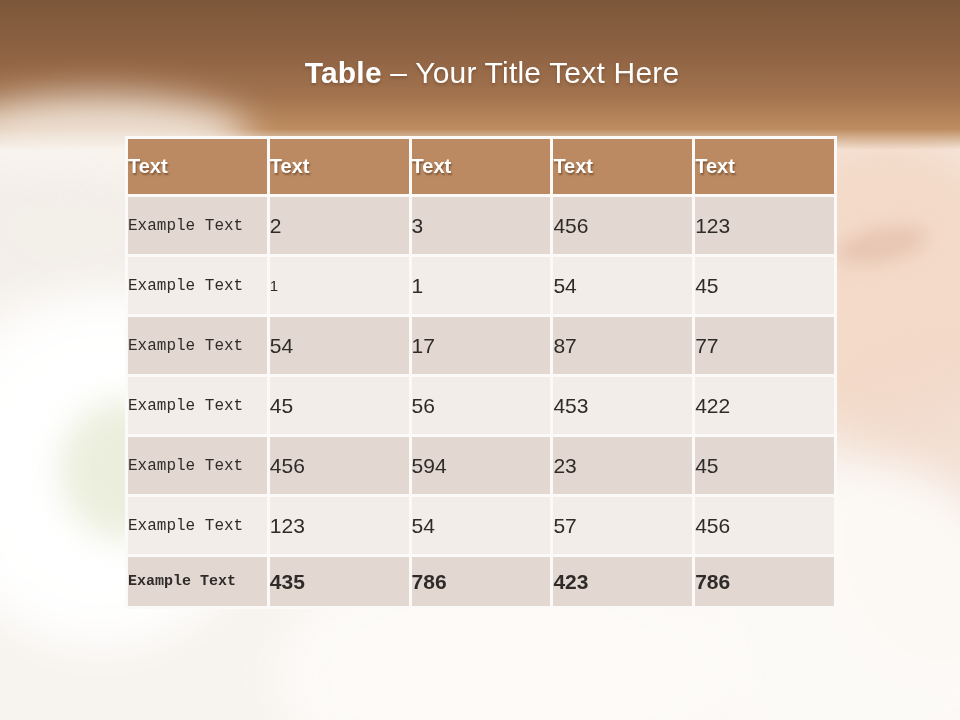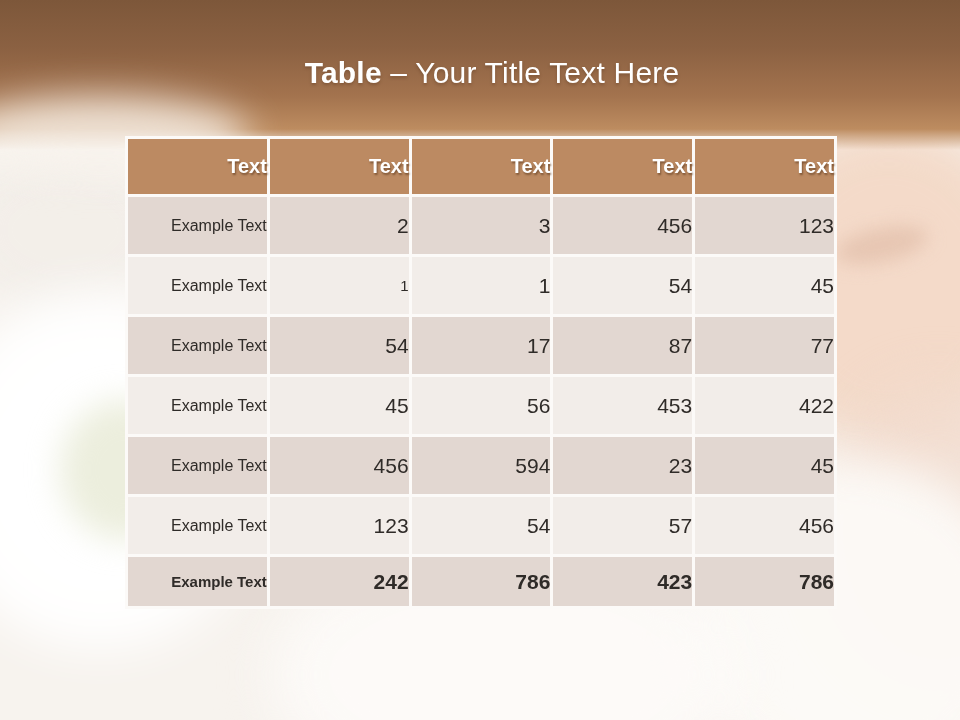--- a/index.html
+++ b/index.html
@@ -60,32 +60,32 @@
   .title .t-bold{font-weight:700;}
   
   .data-table{
     position:absolute;left:125px;top:136px;z-index:4;
     width:712px;table-layout:fixed;
     border-collapse:collapse;
     color:var(--body_text);
   }
   .data-table th,.data-table td{
     border:3px solid var(--grid_line);
-    text-align:right;vertical-align:middle;
+    text-align:left;vertical-align:middle;
     padding:0;
   }
   .data-table thead th{
     height:55px;background:var(--header_fill);
     color:#ffffff;font-weight:700;font-size:20px;
     text-shadow:1px 2px 2px rgba(94,58,30,0.65);
   }
   .data-table tbody td{height:57px;}
   .data-table tbody tr:nth-child(odd) td{background:var(--row_odd);}
   .data-table tbody tr:nth-child(even) td{background:var(--row_even);}
-  .data-table td.label{font-size:16px;}
+  .data-table td.label{font-size:16px;font-family:Liberation Mono, monospace;}
   .data-table td.num{font-size:21px;}
   .data-table td.small-num{font-size:15px;}
   .data-table tr.bold-row td{font-weight:700;height:49px;}
   .data-table tr.bold-row td.label{font-size:15px;}
 </style>
 </head>
 <body>
 
 <div class="slide">
 
@@ -155,21 +155,21 @@
       </tr>
       <tr>
         <td class="label">Example Text</td>
         <td class="num">123</td>
         <td class="num">54</td>
         <td class="num">57</td>
         <td class="num">456</td>
       </tr>
       <tr class="bold-row">
         <td class="label">Example Text</td>
-        <td class="num">242</td>
+        <td class="num">435</td>
         <td class="num">786</td>
         <td class="num">423</td>
         <td class="num">786</td>
       </tr>
     </tbody>
   </table>
 
 </div>
 
 </body></html>

